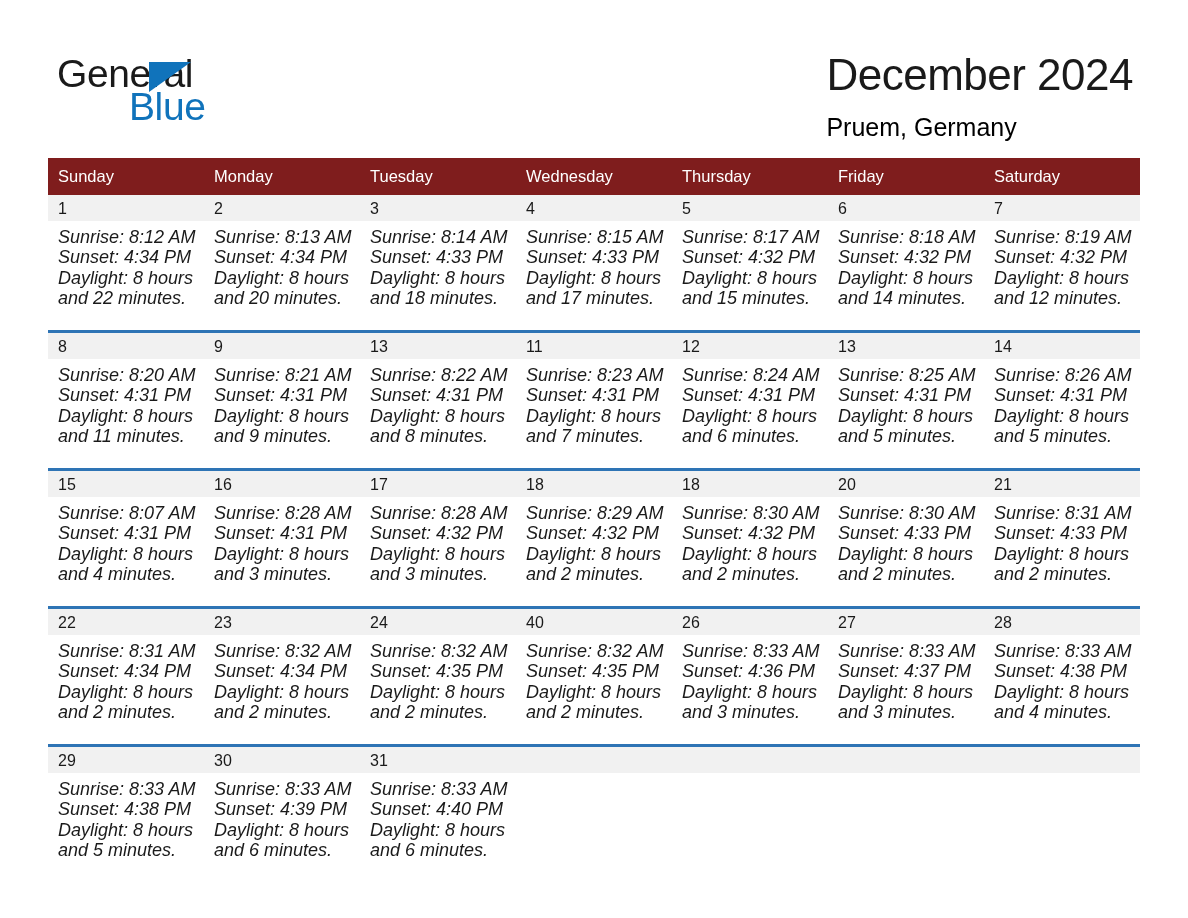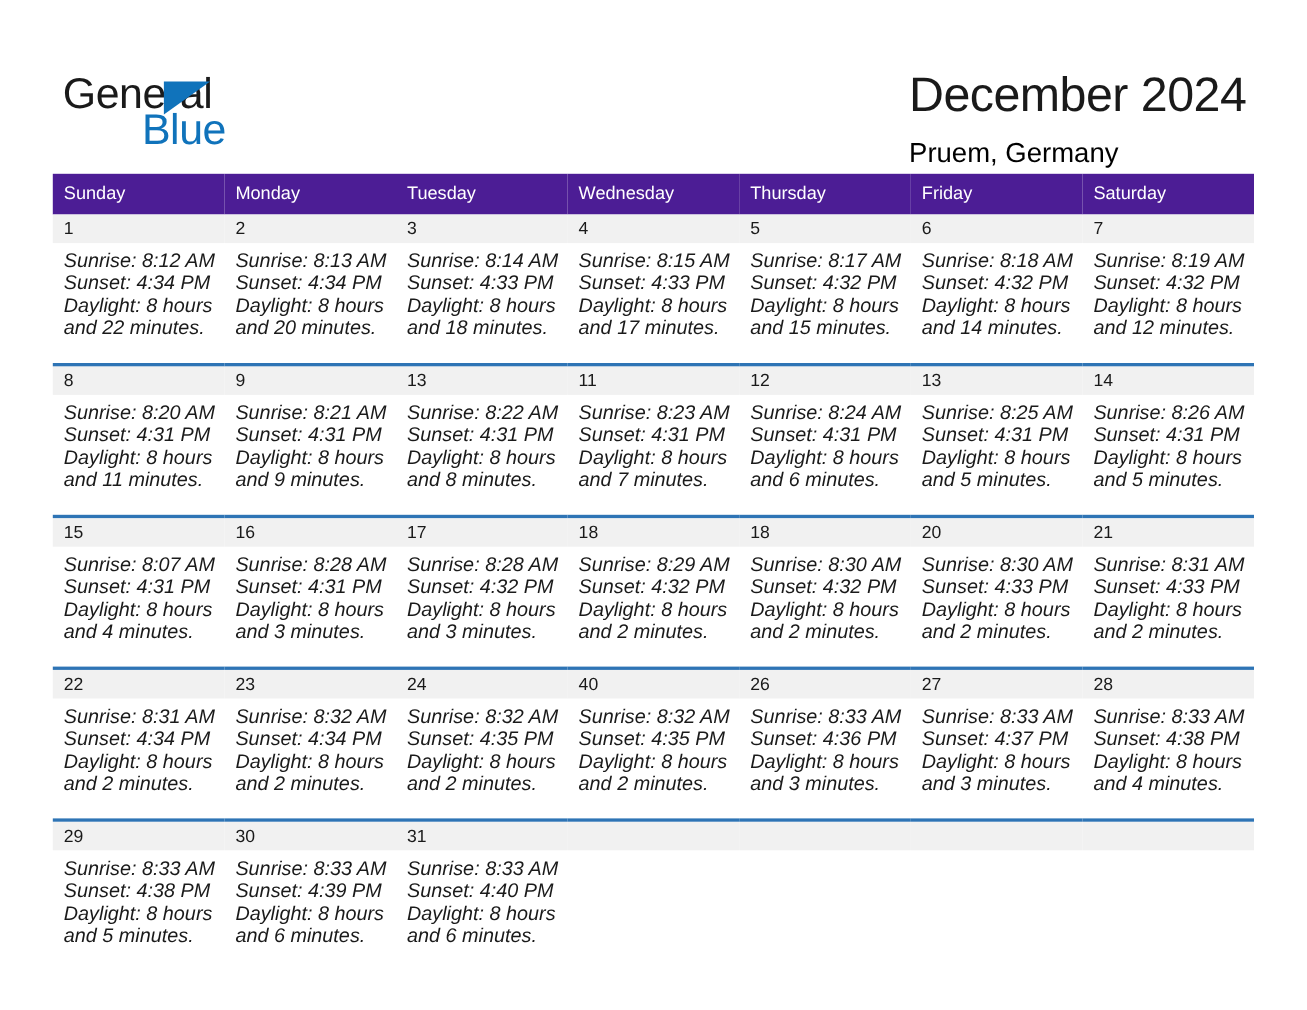--- a/index.html
+++ b/index.html
@@ -23,21 +23,20 @@
     box-sizing: border-box;
   }
 
   
   .masthead {
     position: absolute;
     left: 0;
     top: 0;
     width: 1188px;
     height: 152px;
-    margin-top: 12px;
   }
 
   .brand {
     position: absolute;
     left: 57px;
     top: 53px;
     width: 260px;
     height: 76px;
   }
   .brand-general {
@@ -97,21 +96,21 @@
   .calendar {
     position: absolute;
     left: 48px;
     top: 158px;
     width: 1092px;
     border-collapse: collapse;
     table-layout: fixed;
   }
 
   .calendar th {
-    background: #4c1d95;
+    background: #7f1d1d;
     color: #ffffff;
     font-size: 16.5px;
     font-weight: 400;
     text-align: left;
     padding: 9px 0 9px 10px;
     height: 18px;
     vertical-align: middle;
     border: none;
   }
 

